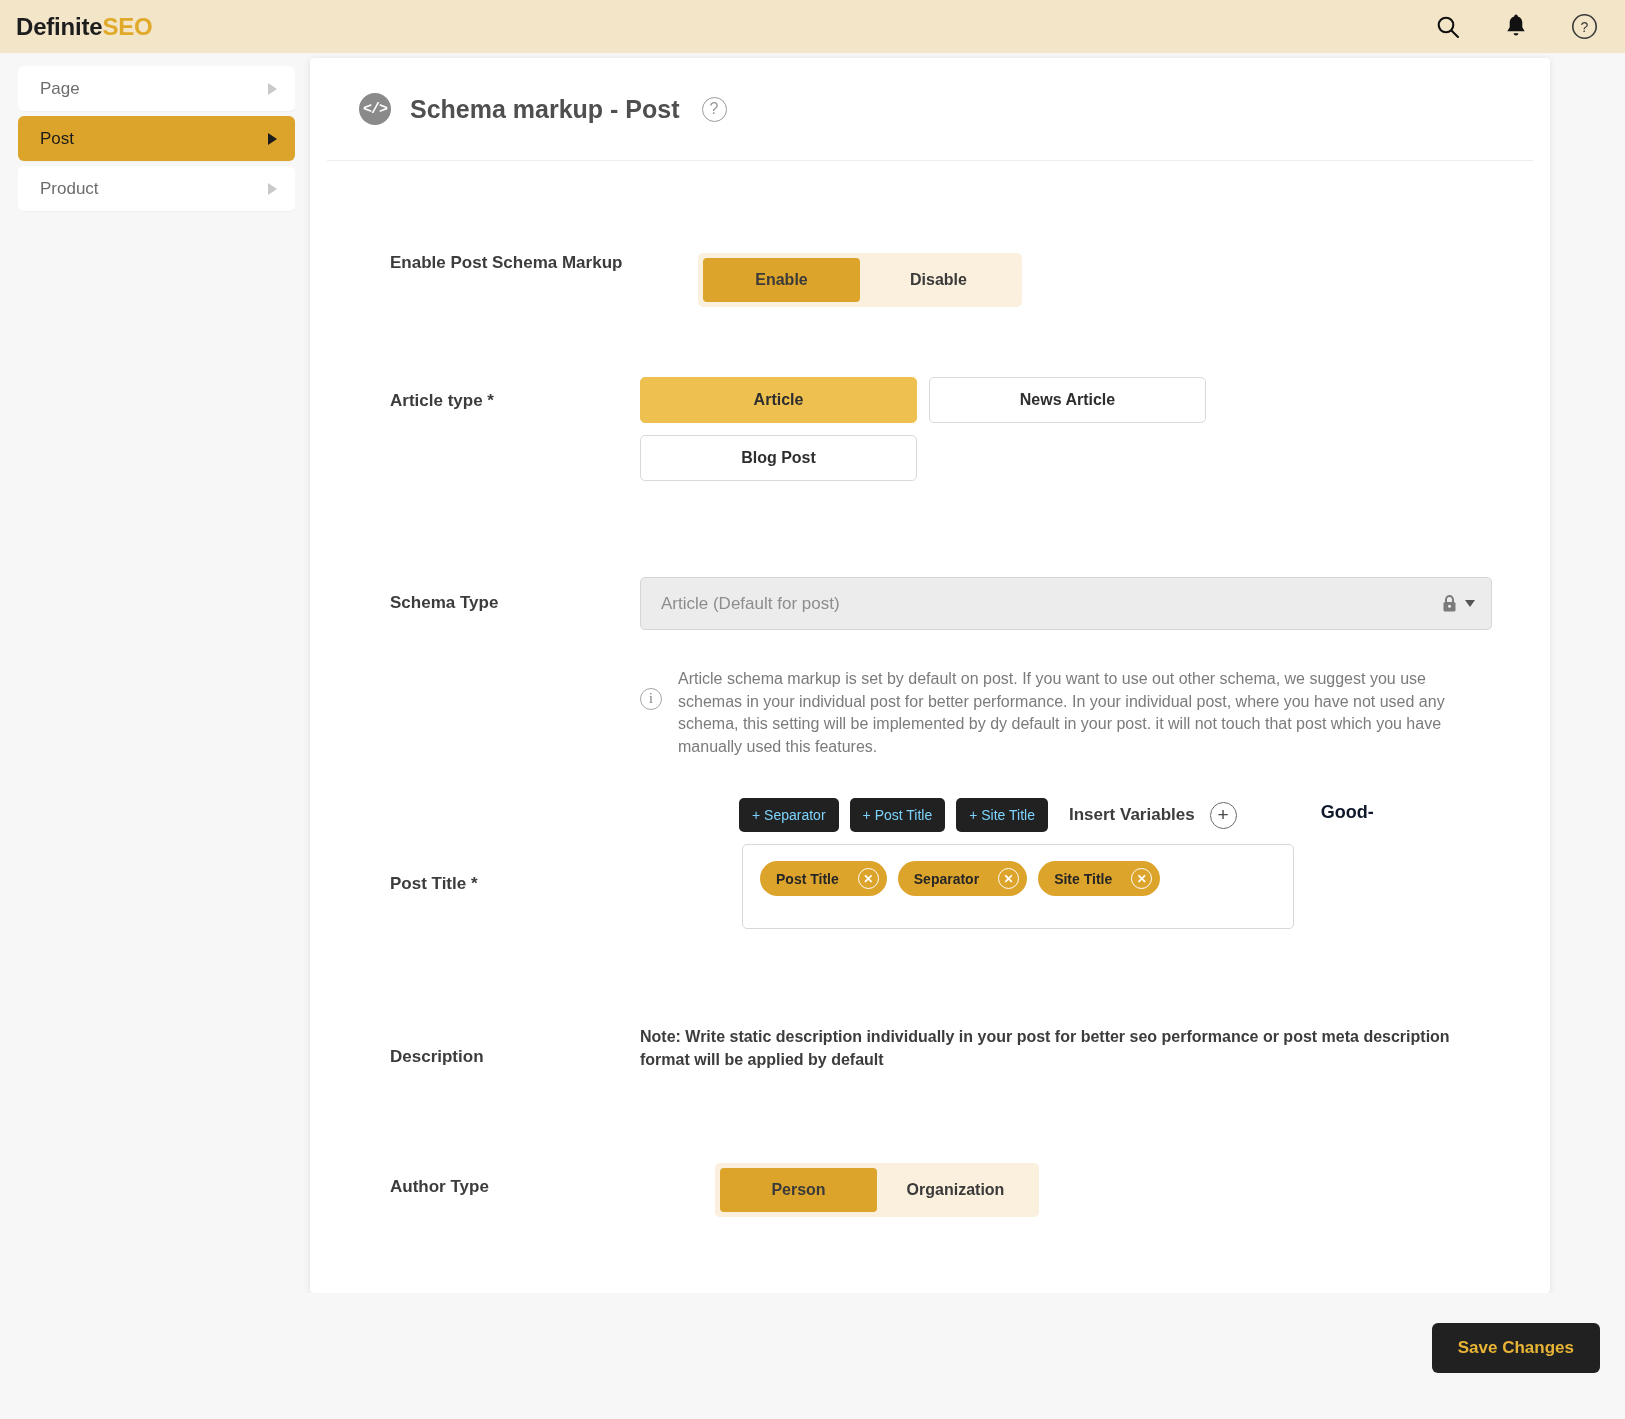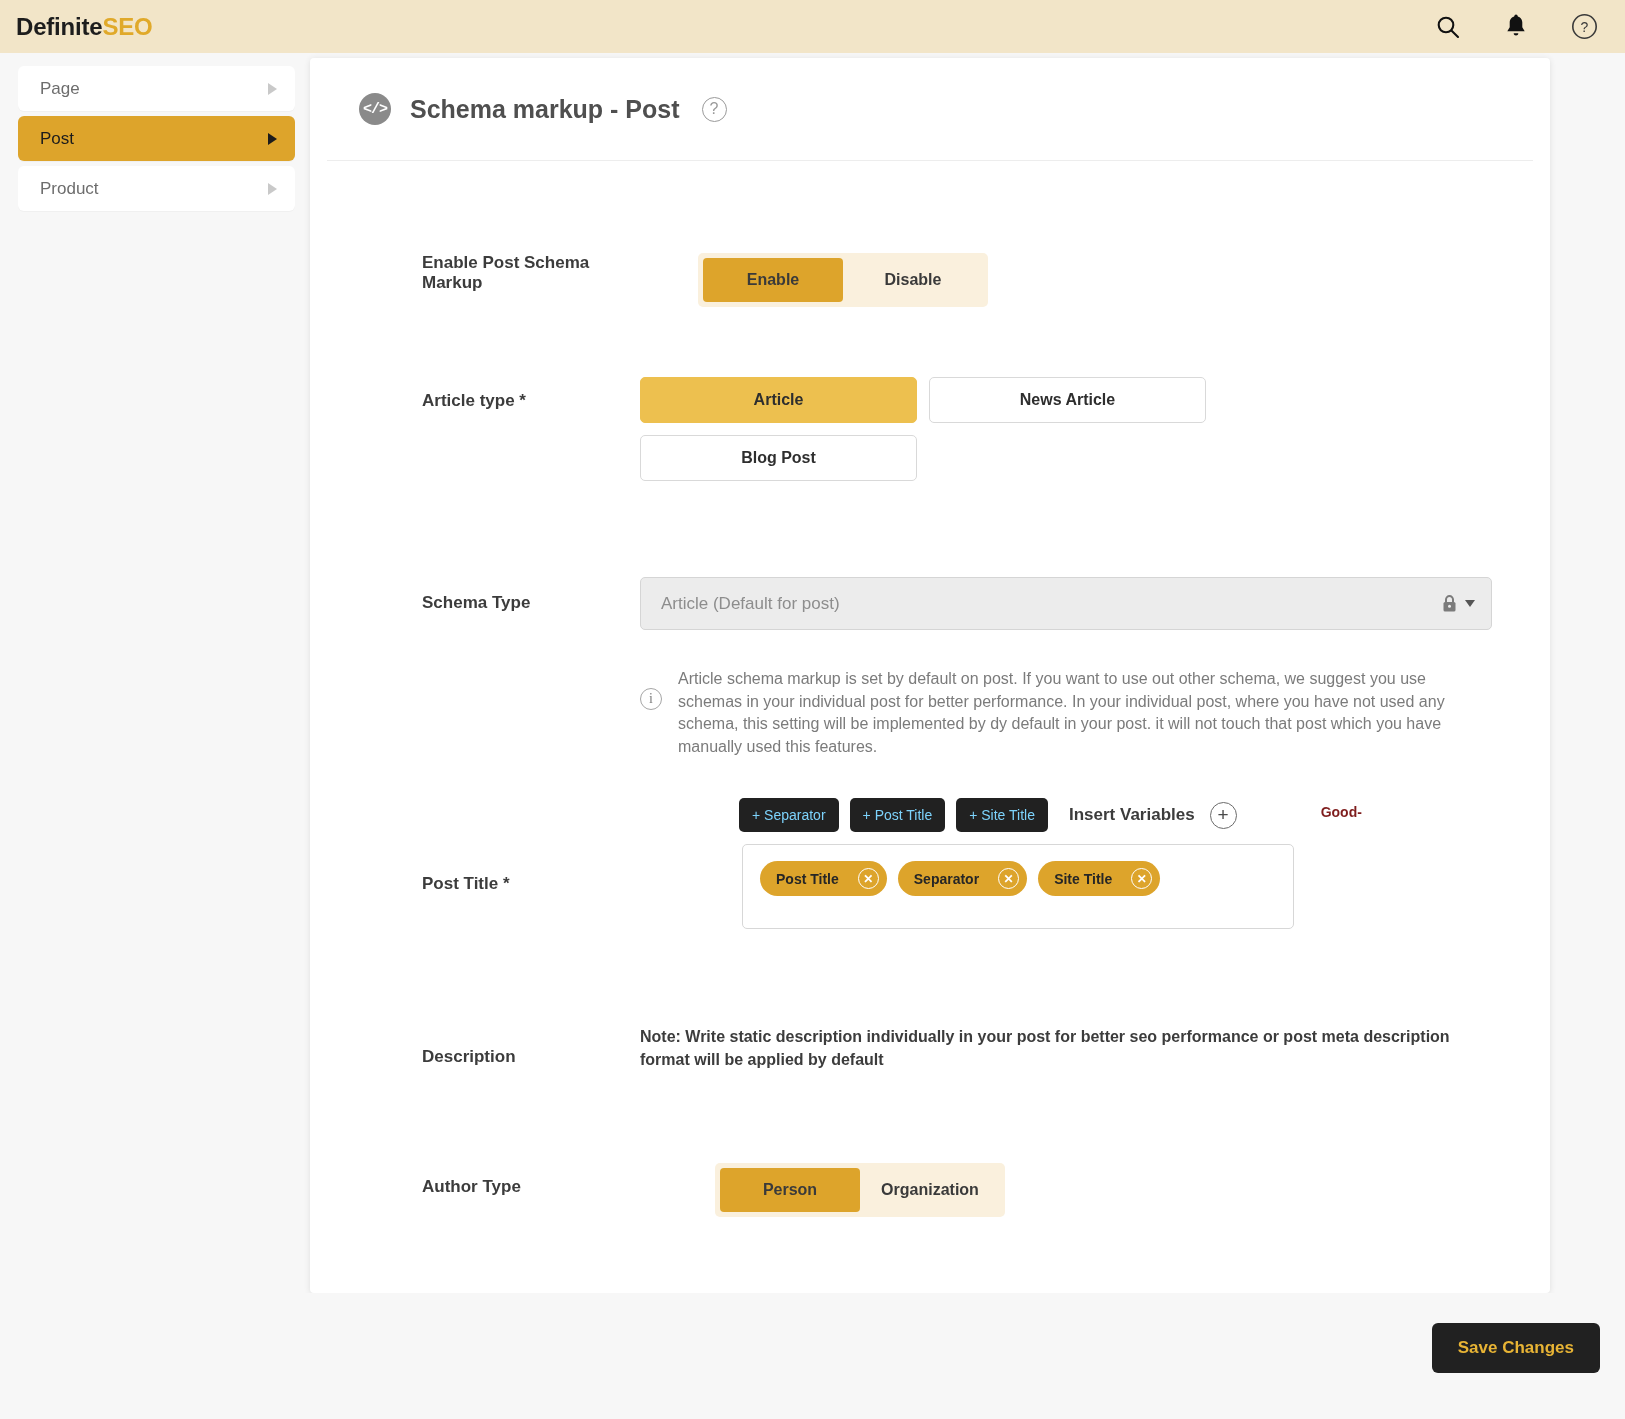--- a/index.html
+++ b/index.html
@@ -119,41 +119,41 @@
     display: flex; align-items: center; justify-content: center;
     cursor: pointer;
   }
 
   .card-body { padding: 0 35px 0 0; position: relative; }
 
   
   .row { display: flex; align-items: flex-start; }
   .row-label {
     width: 330px;
-    padding-left: 112px;
+    padding-left: 80px;
     font-size: 17px;
     font-weight: bold;
     color: #3c3c3c;
     flex: 0 0 330px;
   }
   .row-field { flex: 1; }
 
   
   .seg-wrap {
     display: inline-flex;
     background: #faf0dd;
     border-radius: 5px;
     padding: 5px;
   }
   .seg {
     font-size: 16px;
     font-weight: bold;
     color: #3a3a3a;
     padding: 13px 0;
-    width: 140px;
+    width: 157px;
     text-align: center;
     border-radius: 4px;
     cursor: pointer;
   }
   .seg.on { background: #dda42b; }
 
   
   .select-box {
     position: relative;
     height: 53px;
@@ -249,22 +249,22 @@
     border-radius: 50%;
     border: 1.6px solid #6b6b6b;
     color: #4a4a4a;
     font-size: 19px;
     display: flex; align-items: center; justify-content: center;
     cursor: pointer;
     margin-left: 4px;
   }
   .good-badge {
     margin-left: 73px;
-    color: #7f1d1d;
-    font-size: 14px;
+    color: #0f172a;
+    font-size: 18px;
     font-weight: bold;
     margin-bottom: 6px;
   }
 
   
   .token-box {
     width: 552px;
     min-height: 85px;
     border: 1px solid #d7d7d7;
     border-radius: 5px;

